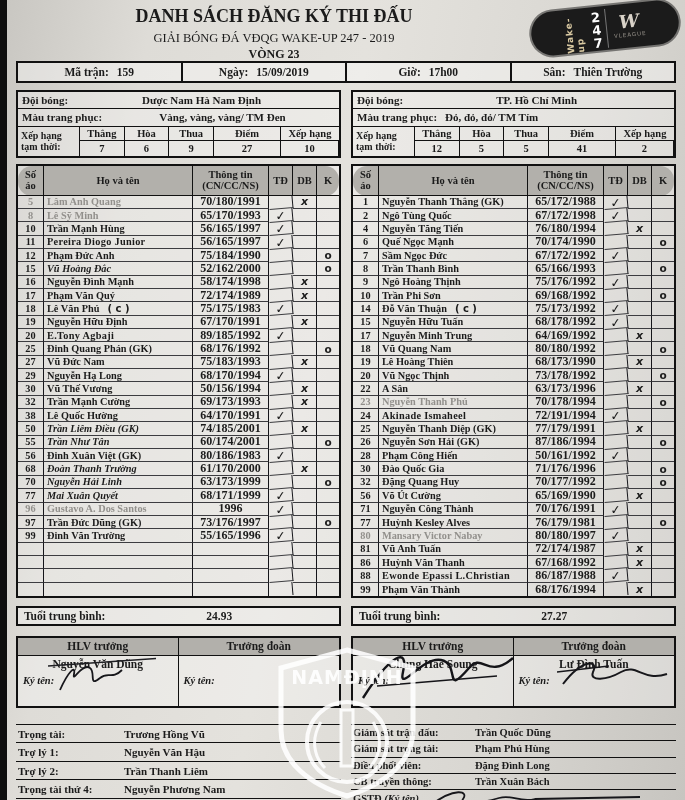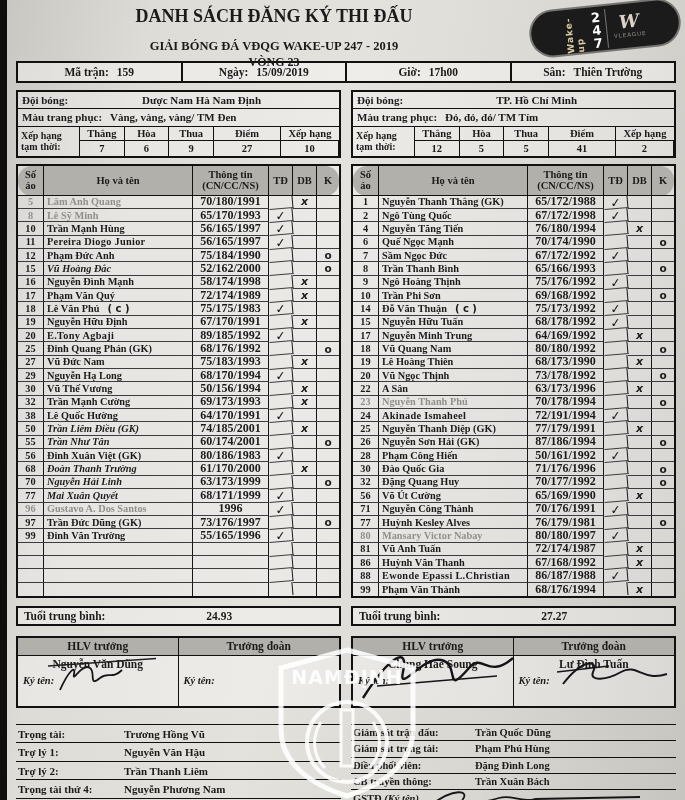--- a/index.html
+++ b/index.html
@@ -7,21 +7,21 @@
     background:linear-gradient(100deg,#c9c7c2 0%,#dedcd7 18%,#e4e2dd 45%,#d8d6d1 75%,#c7c5c0 100%);
     font-family:"Liberation Serif","DejaVu Serif",serif;color:#1b1b1b;}
   
   .hdr{display:flex;align-items:flex-start;padding:4px 6px 0 10px;height:54px;}
   .vpf{display:flex;align-items:center;gap:4px;width:185px;}
   .vpf-txt{display:flex;flex-direction:column;line-height:1;}
   .vpf-word{font-family:"DejaVu Sans",sans-serif;font-weight:bold;font-size:32px;color:#46464c;letter-spacing:1px;}
   .vpf-tag{font-family:"DejaVu Sans",sans-serif;font-weight:bold;font-size:7px;color:#55555b;margin-top:1px;}
   .titles{flex:1;text-align:center;line-height:1.15;padding-top:2px;}
   .t1{font-weight:bold;font-size:18px;}
-  .t2{font-weight:bold;font-size:12.5px;margin-top:12px;}
+  .t2{font-weight:normal;font-size:12.5px;margin-top:4px;}
   .t3{font-weight:bold;font-size:12px;margin-top:3px;}
   .pill{width:148px;height:44px;background:#1b1b1b;border-radius:22px;transform:rotate(-6deg);
     display:flex;align-items:center;justify-content:center;gap:6px;margin-top:2px;
     box-shadow:0 0 0 2px #14141480;}
   .wk{writing-mode:vertical-rl;transform:rotate(180deg);font-family:"DejaVu Sans",sans-serif;
     font-weight:bold;font-size:9px;color:#d9c9a2;letter-spacing:1px;}
   .n247{writing-mode:vertical-rl;text-orientation:upright;font-family:"DejaVu Sans",sans-serif;
     font-weight:bold;font-size:13px;line-height:1;color:#fff;letter-spacing:-2px;
     border-right:1px solid #777;padding-right:3px;}
   .wl{display:flex;flex-direction:column;align-items:center;line-height:1;}
@@ -140,21 +140,21 @@
   <div class="cols">
 
     <section class="team">
       <div class="tbox">
         <div class="trow">
             <span class="lab">Đội bóng:</span>
             <span class="val">Dược Nam Hà Nam Định</span>
           </div>
         <div class="trow">
             <span class="lab">Màu trang phục:</span>
-            <span class="val" style="text-align:left;padding-left:8px;">Vàng, vàng, vàng/ TM Đen</span>
+            <span class="val" style="text-align:center;padding-left:8px;">Vàng, vàng, vàng/ TM Đen</span>
           </div>
         <div class="stats">
           <div class="xh">
               <span>Xếp hạng</span>
               <span>tạm thời:</span>
             </div>
           <div>Thắng</div>
           <div>Hòa</div>
           <div>Thua</div>
           <div>Điểm</div>

